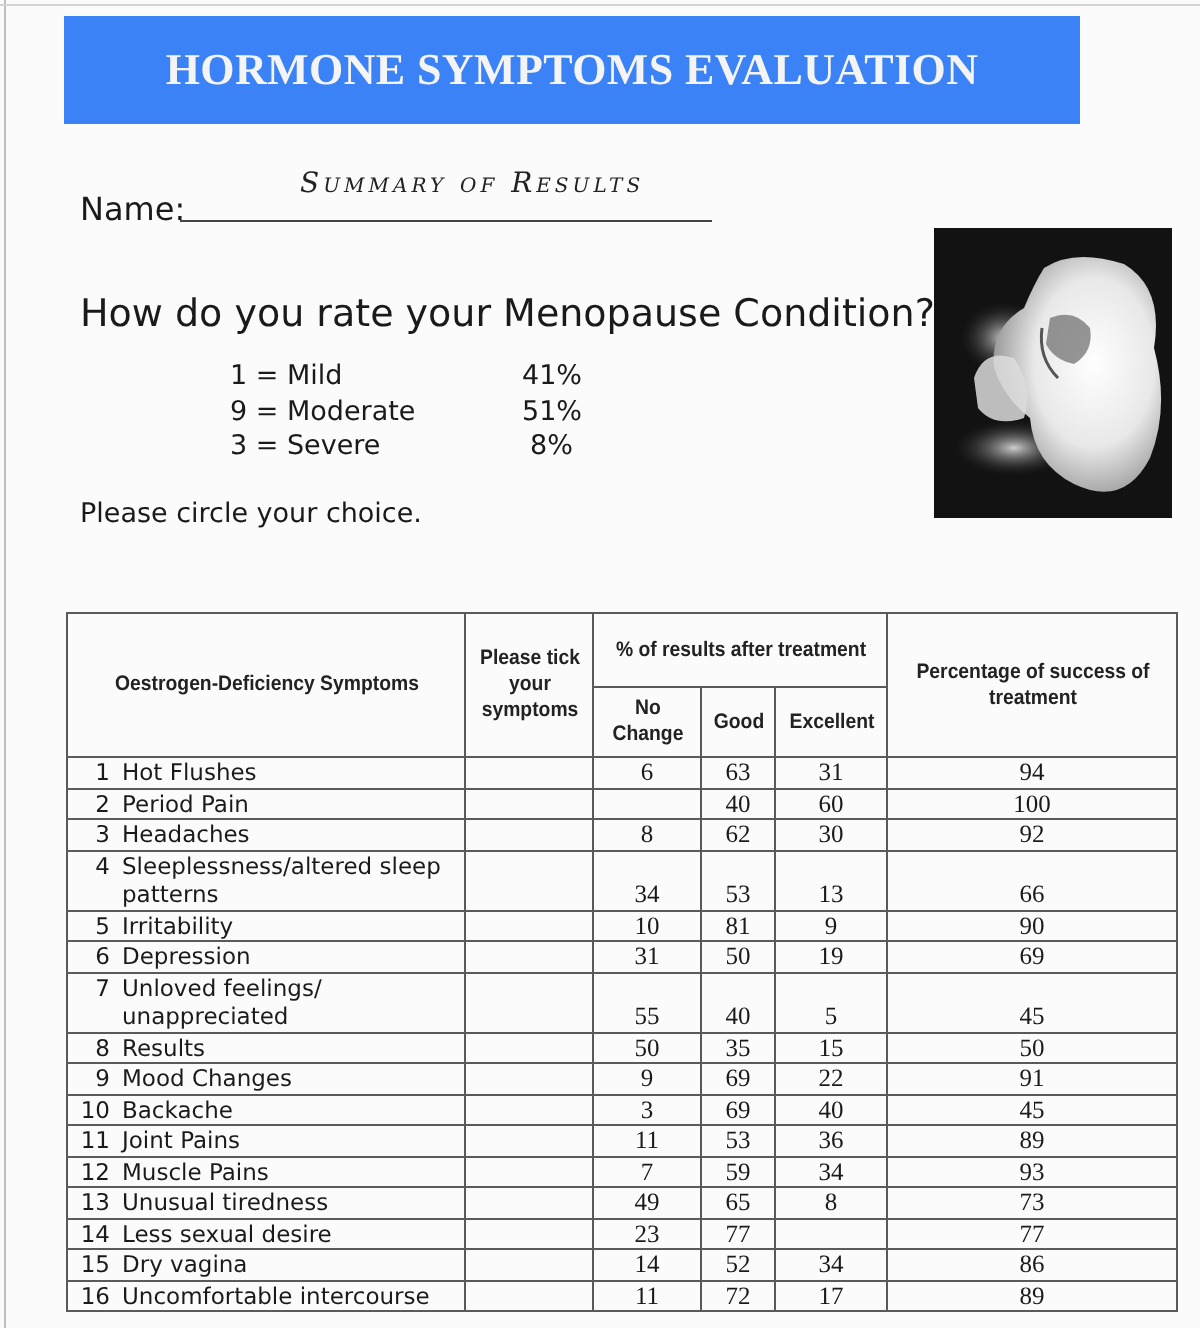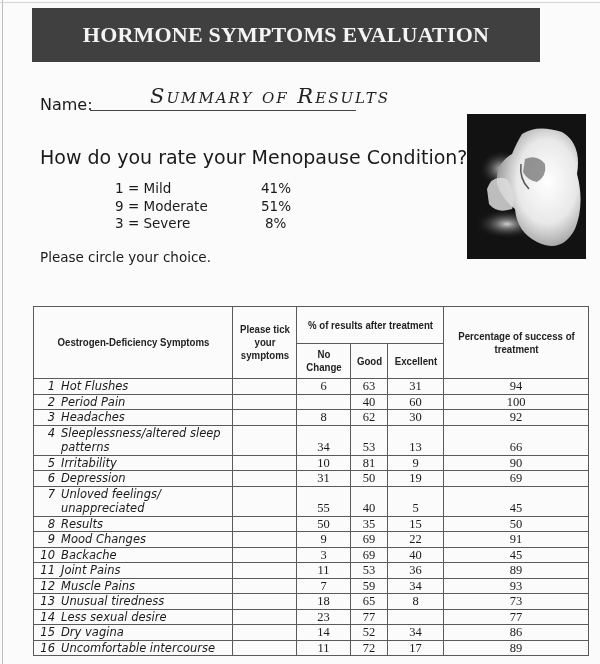--- a/index.html
+++ b/index.html
@@ -5,32 +5,32 @@
   html, body { margin: 0; padding: 0; }
   body {
     width: 600px; height: 664px; background: #fbfbfb; position: relative; overflow: hidden;
     font-family: "DejaVu Sans", sans-serif; color: #1a1a1a;
   }
   .page-border-left { position: absolute; left: 2px; top: 0; width: 1px; height: 664px; background: #bdbdbd; }
   .page-border-top { position: absolute; left: 0; top: 2px; width: 600px; height: 1px; background: #d4d4d4; }
 
   .title-bar {
     position: absolute; left: 32px; top: 8px; width: 508px; height: 54px;
-    background: #404040; display: flex; align-items: center; justify-content: center;
+    background: #3b82f6; display: flex; align-items: center; justify-content: center;
   }
   .title-bar span {
     color: #f4f4f4; font-family: "Liberation Serif", serif; font-weight: bold; font-size: 22px; letter-spacing: 0.2px;
   }
 
   .name-row { position: absolute; left: 40px; top: 86px; width: 380px; height: 30px; }
   .name-label { position: absolute; left: 0; top: 9px; font-size: 16px; font-family: "DejaVu Sans", sans-serif; }
   .name-line { position: absolute; left: 50px; top: 24px; width: 266px; height: 1px; background: #444; }
   .name-value {
     position: absolute; left: 110px; top: -2px; font-family: "DejaVu Serif", serif; font-style: italic;
-    font-size: 21px; letter-spacing: 2px; color: #222; font-variant: small-caps;
+    font-size: 14px; letter-spacing: 2px; color: #222; font-variant: small-caps;
   }
 
   .question { position: absolute; left: 40px; top: 146px; font-size: 19px; }
   .rating { position: absolute; left: 115px; font-size: 13.5px; }
   .rating .opt { position: absolute; left: 0; white-space: nowrap; }
   .rating .pct { position: absolute; left: 146px; white-space: nowrap; }
   .circle-note { position: absolute; left: 40px; top: 249px; font-size: 13.5px; }
 
   .photo {
     position: absolute; left: 467px; top: 114px; width: 119px; height: 145px; background: #111; overflow: hidden;
@@ -39,21 +39,21 @@
   table.symptoms {
     position: absolute; left: 33px; top: 306px; width: 555px; border-collapse: collapse;
     font-size: 11.5px; table-layout: fixed;
   }
   table.symptoms th, table.symptoms td { border: 1px solid #5a5a5a; padding: 0; }
   table.symptoms th {
     font-family: "Liberation Sans", sans-serif; font-weight: bold; font-size: 10.5px; text-align: center;
     line-height: 13px; color: #222; transform: scaleX(0.92);
   }
   table.symptoms td.sym {
-    font-family: "DejaVu Sans", sans-serif; font-size: 11.5px; padding-left: 6px; white-space: nowrap; line-height: 14.5px; vertical-align: bottom; font-style: italic;
+    font-family: "DejaVu Sans", sans-serif; font-size: 11.5px; padding-left: 6px; white-space: nowrap; line-height: 14.5px; vertical-align: bottom;
   }
   table.symptoms td.num {
     font-family: "Liberation Serif", serif; font-size: 12.5px; text-align: center; vertical-align: bottom; line-height: 14.5px;
   }
   .sym .no { display: inline-block; width: 15px; text-align: right; margin-right: 6px; }
   .sym .cont { padding-left: 21px; display: inline-block; }
 </style>
 </head>
 <body>
 
@@ -225,21 +225,21 @@
         <td class="sym"><span class="no">12</span><span>Muscle Pains</span></td>
         <td></td>
         <td class="num">7</td>
         <td class="num">59</td>
         <td class="num">34</td>
         <td class="num">93</td>
       </tr>
       <tr style="height: 15.3px;">
         <td class="sym"><span class="no">13</span><span>Unusual tiredness</span></td>
         <td></td>
-        <td class="num">18</td>
+        <td class="num">49</td>
         <td class="num">65</td>
         <td class="num">8</td>
         <td class="num">73</td>
       </tr>
       <tr style="height: 15.3px;">
         <td class="sym"><span class="no">14</span><span>Less sexual desire</span></td>
         <td></td>
         <td class="num">23</td>
         <td class="num">77</td>
         <td class="num"></td>

